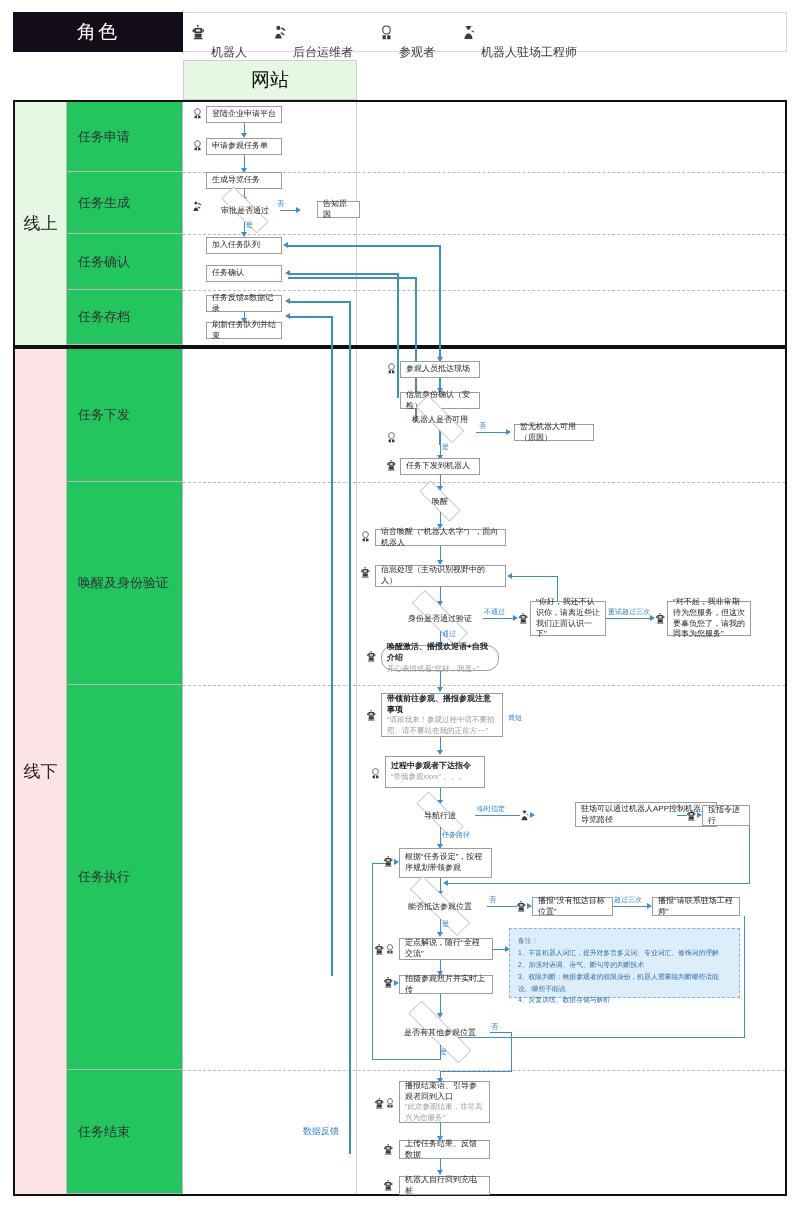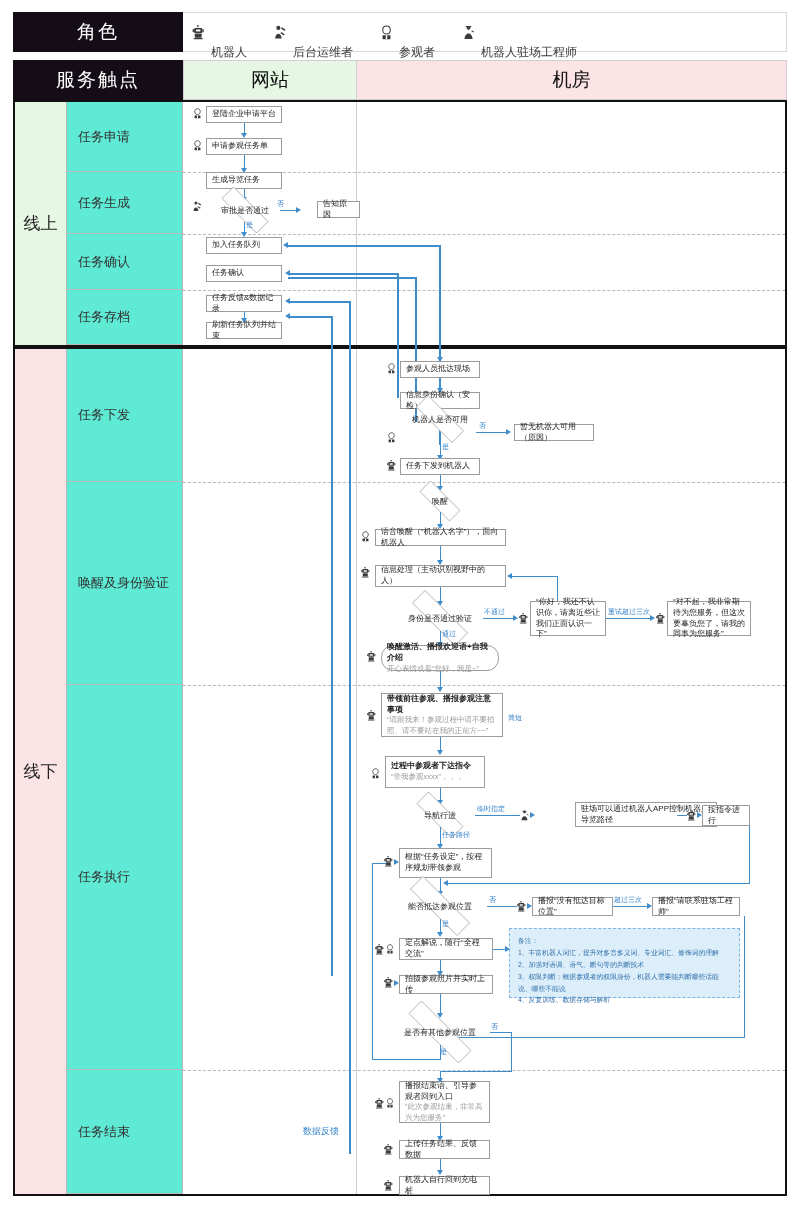--- a/index.html
+++ b/index.html
@@ -56,21 +56,21 @@
   .phase {
     width:52px; display:flex; align-items:center; justify-content:center;
     font-size:17px; color:#222; border-right:1px solid #b9b9b9;
     writing-mode:horizontal-tb;
   }
   .phase-online  { left:15px; top:102px; height:243px; background:#e6f7e4; }
   .phase-offline { left:15px; top:349px; height:845px; background:#fbe3e6; }
 
   
   .stage {
-    left:67px; width:116px; background:#5eead4;
+    left:67px; width:116px; background:#22c55e;
     border-right:1px solid #b9b9b9; border-bottom:1px solid #b9b9b9;
     display:flex; align-items:center; padding-left:11px;
     font-size:13px; color:#333;
   }
 
   
   .lane-web  { left:183px; width:174px; background:#ffffff; border-right:1px solid #cfcfcf; }
 
   
   .sep { height:0; border-top:1px dashed #b9b9b9; left:183px; width:602px; }
@@ -173,28 +173,22 @@
           <circle cx="12" cy="4.4" r="3"></circle>
           <rect x="7.4" y="1.6" width="9.2" height="1.8" rx="0.9"></rect>
           <path d="M5.6 22.4c0-5 2.9-9 6.4-9s6.4 4 6.4 9z"></path>
           <rect x="16.6" y="9.4" width="4.4" height="1.7" rx="0.8" transform="rotate(32 18.8 10.2)"></rect>
         </svg>
       </span>
       <span class="lbl">机器人驻场工程师</span>
     </div>
   </div>
 
-  <div class="abs hdr2-left">
-    <span>服务触点</span>
-  </div>
   <div class="abs hdr2-web">
     <span>网站</span>
-  </div>
-  <div class="abs hdr2-room">
-    <span>机房</span>
   </div>
 
   <div class="abs frame-online"></div>
   <div class="abs frame-offline"></div>
 
   <div class="abs phase phase-online">
     <span>线上</span>
   </div>
   <div class="abs phase phase-offline">
     <span>线下</span>

